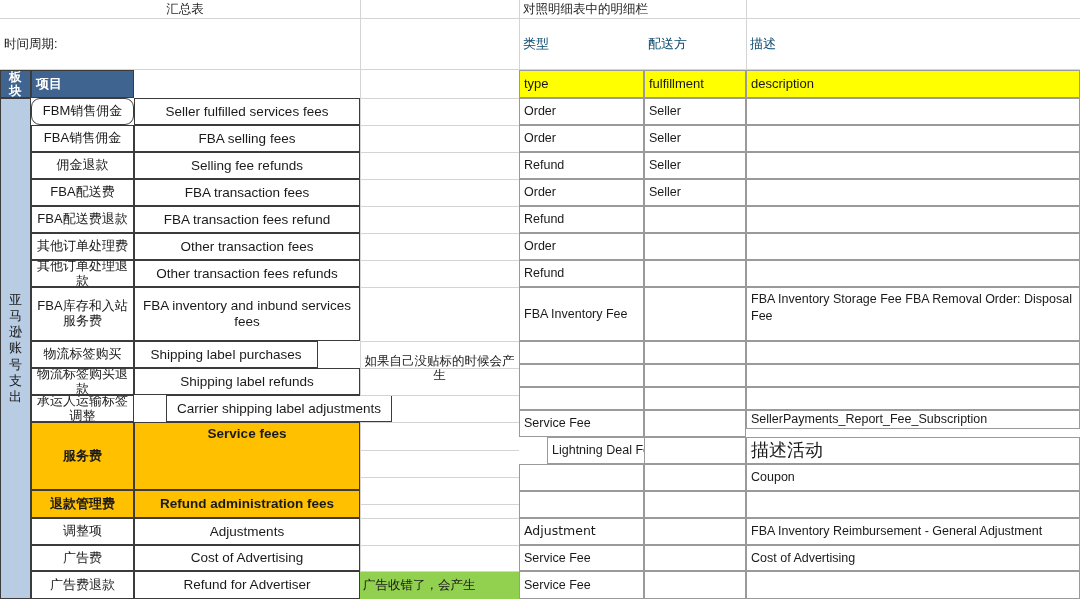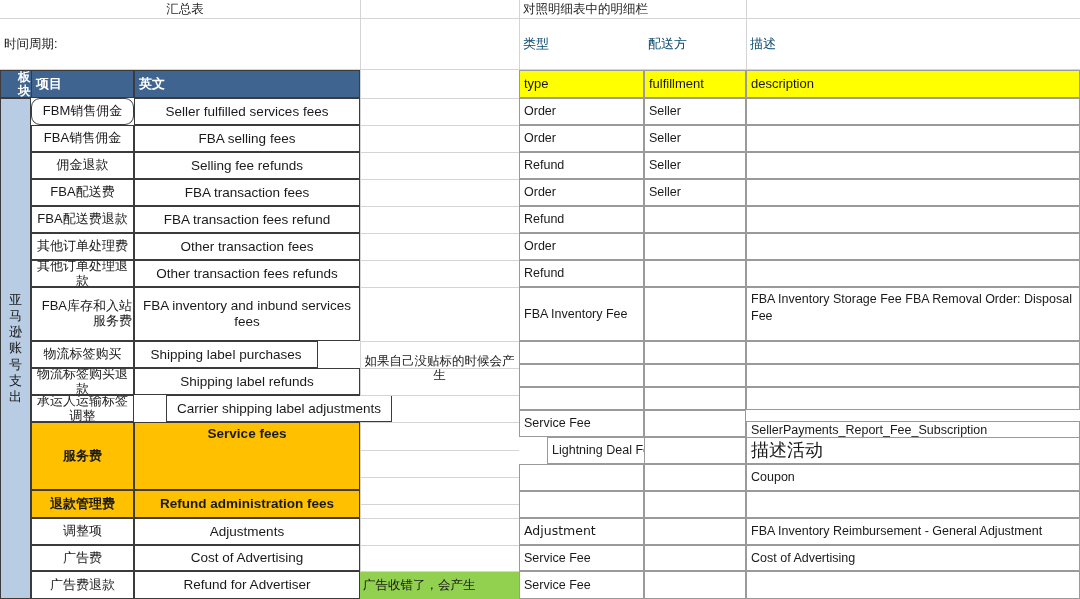--- a/index.html
+++ b/index.html
@@ -63,23 +63,22 @@
   <div class="cell c-center title-txt" style="left:130px;top:0px;width:110px;height:18px;">汇总表</div>
 
   <div class="cell c-left title-txt" style="left:519px;top:0px;width:260px;height:18px;">对照明细表中的明细栏</div>
 
   <div class="cell c-left title-txt" style="left:0px;top:19px;width:140px;height:50px;">时间周期:</div>
 
   <div class="cell c-left hdr-cn" style="left:519px;top:19px;width:125px;height:50px;">类型</div>
   <div class="cell c-left hdr-cn" style="left:644px;top:19px;width:102px;height:50px;">配送方</div>
   <div class="cell c-left hdr-cn" style="left:746px;top:19px;width:334px;height:50px;">描述</div>
 
-  <div class="cell c-left fill-blue b-all" style="left:0px;top:70px;width:31px;height:28px;font-size:12.5px;padding:0 17px;">板块</div>
+  <div class="cell c-left fill-blue b-all" style="left:0px;top:70px;width:31px;height:28px;font-size:12.5px;padding:0 8px;">板块</div>
   <div class="cell c-left fill-blue b-all" style="left:31px;top:70px;width:103px;height:28px;">项目</div>
-  <div class="cell c-left fill-blue b-all" style="left:134px;top:70px;width:226px;height:28px;">英文</div>
 
   <div class="cell c-left fill-yellow b-thin" style="left:519px;top:70px;width:125px;height:28px;">type</div>
   <div class="cell c-left fill-yellow b-thin" style="left:746px;top:70px;width:334px;height:28px;">description</div>
   <div class="cell c-left fill-yellow b-thin" style="left:644px;top:70px;width:102px;height:28px;">fulfillment</div>
 
   <div class="cell fill-lblue b-all vert-label" style="left:0px;top:98px;width:31px;height:501px;padding:0 2px;">亚马逊账号支出</div>
 
   <div id="left-rows">
       <div class="cell c-center b-all fill-white" style="left: 31px; top: 98px; width: 103px; height: 27px; font-size: 13px; padding: 0px 1px; border-radius: 9px;">FBM销售佣金</div>
       <div class="cell c-center b-all fill-white" style="left: 134px; top: 98px; width: 226px; height: 27px; font-size: 13.5px;">Seller fulfilled services fees</div>
@@ -88,21 +87,21 @@
       <div class="cell c-center b-all fill-white" style="left: 31px; top: 152px; width: 103px; height: 27px; font-size: 13px; padding: 0px 1px;">佣金退款</div>
       <div class="cell c-center b-all fill-white" style="left: 134px; top: 152px; width: 226px; height: 27px; font-size: 13.5px;">Selling fee refunds</div>
       <div class="cell c-center b-all fill-white" style="left: 31px; top: 179px; width: 103px; height: 27px; font-size: 13px; padding: 0px 1px;">FBA配送费</div>
       <div class="cell c-center b-all fill-white" style="left: 134px; top: 179px; width: 226px; height: 27px; font-size: 13.5px;">FBA transaction fees</div>
       <div class="cell c-center b-all fill-white" style="left: 31px; top: 206px; width: 103px; height: 27px; font-size: 13px; padding: 0px 1px;">FBA配送费退款</div>
       <div class="cell c-center b-all fill-white" style="left: 134px; top: 206px; width: 226px; height: 27px; font-size: 13.5px;">FBA transaction fees refund</div>
       <div class="cell c-center b-all fill-white" style="left: 31px; top: 233px; width: 103px; height: 27px; font-size: 13px; padding: 0px 1px;">其他订单处理费</div>
       <div class="cell c-center b-all fill-white" style="left: 134px; top: 233px; width: 226px; height: 27px; font-size: 13.5px;">Other transaction fees</div>
       <div class="cell c-center b-all fill-white" style="left: 31px; top: 260px; width: 103px; height: 27px; font-size: 13px; padding: 0px 1px;">其他订单处理退款</div>
       <div class="cell c-center b-all fill-white" style="left: 134px; top: 260px; width: 226px; height: 27px; font-size: 13.5px;">Other transaction fees refunds</div>
-      <div class="cell c-center b-all fill-white" style="left: 31px; top: 287px; width: 103px; height: 54px; font-size: 13px; padding: 0px 1px; text-align: right;">FBA库存和入站服务费</div>
+      <div class="cell c-center b-all fill-white" style="left: 31px; top: 287px; width: 103px; height: 54px; font-size: 13px; padding: 0px 1px;">FBA库存和入站服务费</div>
       <div class="cell c-center b-all fill-white" style="left: 134px; top: 287px; width: 226px; height: 54px; font-size: 13.5px;">FBA inventory and inbund services fees</div>
       <div class="cell c-center b-all fill-white" style="left: 31px; top: 341px; width: 103px; height: 27px; font-size: 13px; padding: 0px 1px;">物流标签购买</div>
       <div class="cell c-center b-all fill-white" style="left: 134px; top: 341px; width: 184px; height: 27px; font-size: 13.5px;">Shipping label purchases</div>
       <div class="cell c-center b-all fill-white" style="left: 31px; top: 368px; width: 103px; height: 27px; font-size: 13px; padding: 0px 1px;">物流标签购买退款</div>
       <div class="cell c-center b-all fill-white" style="left: 134px; top: 368px; width: 226px; height: 27px; font-size: 13.5px;">Shipping label refunds</div>
       <div class="cell c-center b-all fill-white" style="left: 31px; top: 395px; width: 103px; height: 27px; font-size: 13px; padding: 0px 1px;">承运人运输标签调整</div>
       <div class="cell c-center b-all fill-white" style="left: 134px; top: 395px; width: 226px; height: 27px; font-size: 13.5px; margin-left: 32px;">Carrier shipping label adjustments</div>
       <div class="cell c-center b-all fill-orange" style="left: 31px; top: 422px; width: 103px; height: 68px; font-size: 13px; padding: 0px 1px;">服务费</div>
       <div class="cell c-center b-all fill-orange" style="left: 134px; top: 422px; width: 226px; height: 68px; font-size: 13.5px; align-items: flex-start; padding-top: 3px;">Service fees</div>
       <div class="cell c-center b-all fill-orange" style="left: 31px; top: 490px; width: 103px; height: 28px; font-size: 13px; padding: 0px 1px;">退款管理费</div>
@@ -143,21 +142,21 @@
       <div class="cell c-left b-thin fill-white" style="left: 644px; top: 341px; width: 102px; height: 23px; font-size: 12.5px;"></div>
       <div class="cell c-left b-thin fill-white" style="left: 746px; top: 341px; width: 334px; height: 23px; font-size: 12.5px;"></div>
       <div class="cell c-left b-thin fill-white" style="left: 519px; top: 364px; width: 125px; height: 23px; font-size: 12.5px;"></div>
       <div class="cell c-left b-thin fill-white" style="left: 644px; top: 364px; width: 102px; height: 23px; font-size: 12.5px;"></div>
       <div class="cell c-left b-thin fill-white" style="left: 746px; top: 364px; width: 334px; height: 23px; font-size: 12.5px;"></div>
       <div class="cell c-left b-thin fill-white" style="left: 519px; top: 387px; width: 125px; height: 23px; font-size: 12.5px;"></div>
       <div class="cell c-left b-thin fill-white" style="left: 644px; top: 387px; width: 102px; height: 23px; font-size: 12.5px;"></div>
       <div class="cell c-left b-thin fill-white" style="left: 746px; top: 387px; width: 334px; height: 23px; font-size: 12.5px;"></div>
       <div class="cell c-left b-thin fill-white" style="left: 519px; top: 410px; width: 125px; height: 27px; font-size: 12.5px;">Service Fee</div>
       <div class="cell c-left b-thin fill-white" style="left: 644px; top: 410px; width: 102px; height: 27px; font-size: 12.5px;"></div>
-      <div class="cell c-left b-thin fill-white" style="left: 746px; top: 410px; width: 334px; height: 19px; font-size: 12.5px; margin-top: 11px;">SellerPayments_Report_Fee_Subscription</div>
+      <div class="cell c-left b-thin fill-white" style="left: 746px; top: 410px; width: 334px; height: 19px; font-size: 12.5px;">SellerPayments_Report_Fee_Subscription</div>
       <div class="cell c-left b-thin fill-white" style="left: 519px; top: 437px; width: 125px; height: 27px; font-size: 12.5px; margin-left: 28px;">Lightning Deal Fee</div>
       <div class="cell c-left b-thin fill-white" style="left: 644px; top: 437px; width: 102px; height: 27px; font-size: 12.5px;"></div>
       <div class="cell c-left b-thin fill-white" style="left: 746px; top: 437px; width: 334px; height: 27px; font-size: 18px;">描述活动</div>
       <div class="cell c-left b-thin fill-white" style="left: 519px; top: 464px; width: 125px; height: 27px; font-size: 12.5px;"></div>
       <div class="cell c-left b-thin fill-white" style="left: 644px; top: 464px; width: 102px; height: 27px; font-size: 12.5px;"></div>
       <div class="cell c-left b-thin fill-white" style="left: 746px; top: 464px; width: 334px; height: 27px; font-size: 12.5px;">Coupon</div>
       <div class="cell c-left b-thin fill-white" style="left: 519px; top: 491px; width: 125px; height: 27px; font-size: 12.5px;"></div>
       <div class="cell c-left b-thin fill-white" style="left: 644px; top: 491px; width: 102px; height: 27px; font-size: 12.5px;"></div>
       <div class="cell c-left b-thin fill-white" style="left: 746px; top: 491px; width: 334px; height: 27px; font-size: 12.5px;"></div>
       <div class="cell c-left b-thin fill-white mono-ish" style="left: 519px; top: 518px; width: 125px; height: 27px; font-size: 12.5px;">Adjustment</div>

